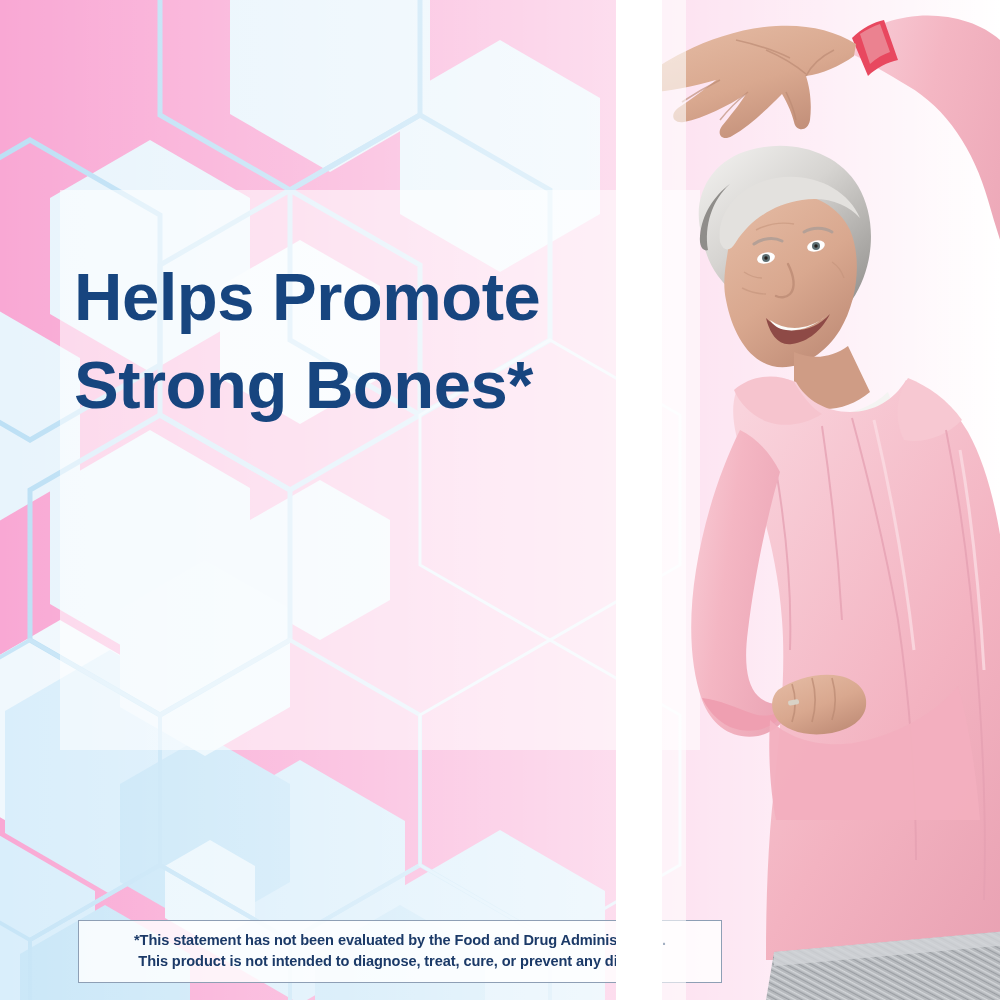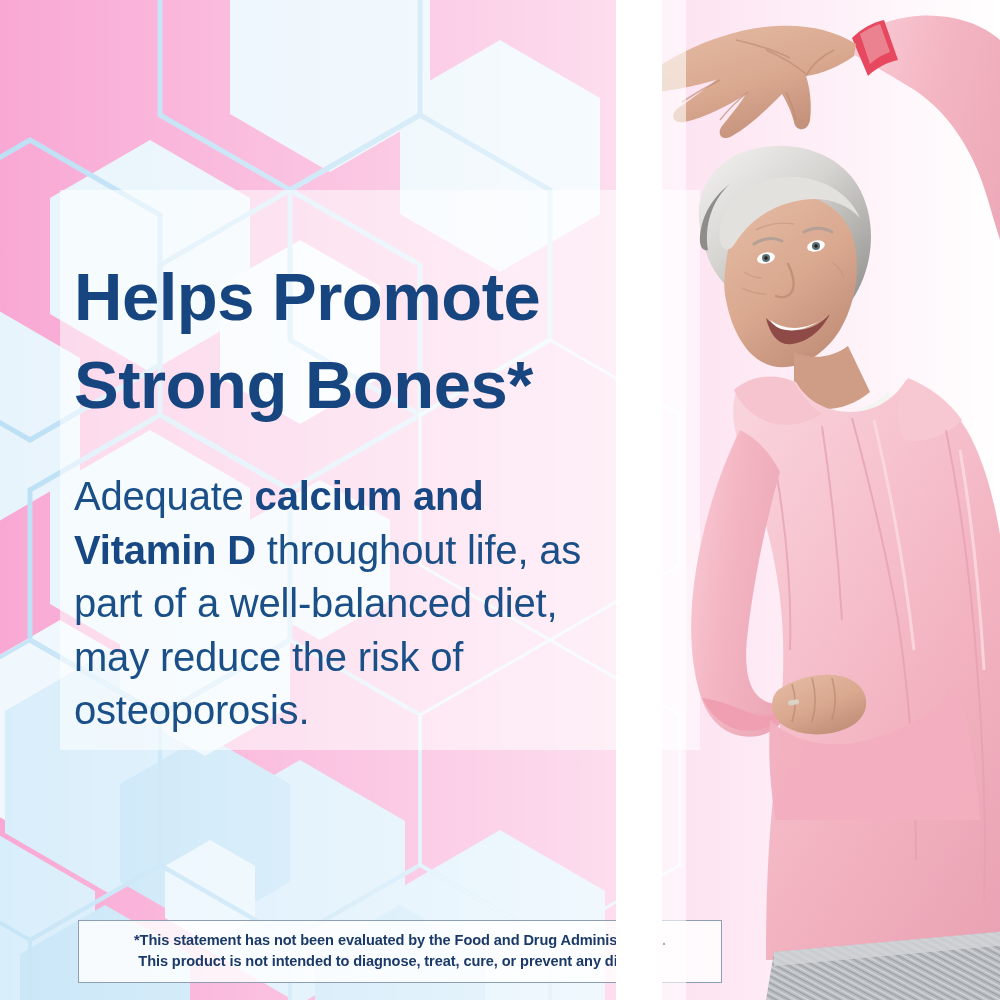--- a/index.html
+++ b/index.html
@@ -154,21 +154,20 @@
 
       <rect x="0" y="0" width="1000" height="1000" fill="url(#fadeRight)"></rect>
 
       <rect x="60" y="190" width="640" height="560" fill="#ffffff" opacity="0.55"></rect>
     </g>
   </svg>
 
   <h1 id="headline">Helps Promote
 Strong Bones*</h1>
 
-  <p id="bodycopy"><span>Adequate </span><b>calcium and Vitamin D</b><span> throughout life, as part of a well-balanced diet, may reduce the risk of osteoporosis.</span></p>
 
   <div id="disclaimer-box">
     <div class="disclaimer-line">*This statement has not been evaluated by the Food and Drug Administration.</div>
     <div class="disclaimer-line">This product is not intended to diagnose, treat, cure, or prevent any disease.</div>
   </div>
 
   <div id="photo">
     <svg viewBox="0 0 420 1000" width="420" height="1000" xmlns="http://www.w3.org/2000/svg">
       <defs>
         <linearGradient id="pinkGrad" x1="0" y1="0" x2="1" y2="0.4">

